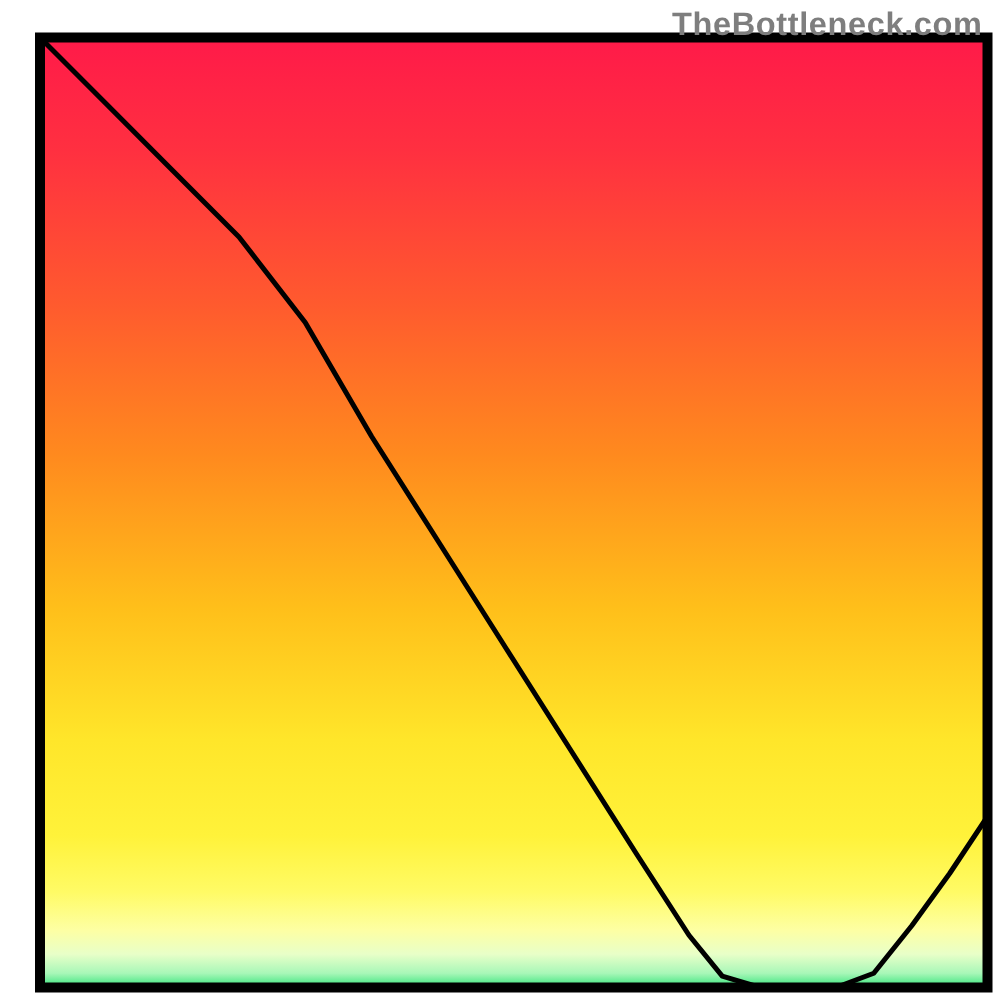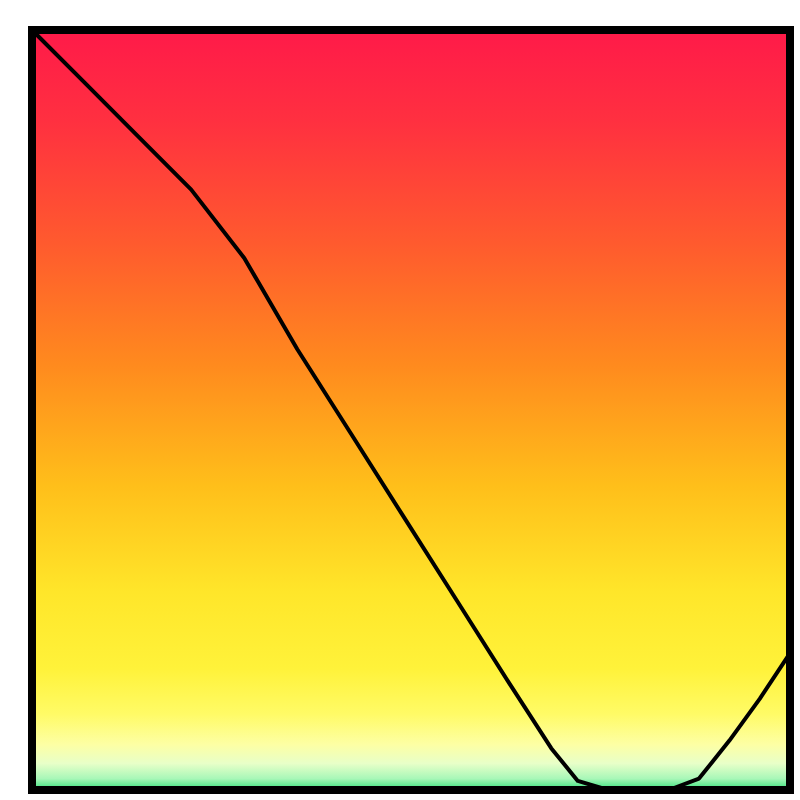--- a/index.html
+++ b/index.html
@@ -47,20 +47,21 @@
     font-weight: 700;
     letter-spacing: 1px;
     text-anchor: middle;
     dominant-baseline: middle;
   }
 </style>
 </head>
 <body>
 
 <div class="chart-wrap">
+  <div class="watermark">TheBottleneck.com</div>
 
   <svg id="chart-svg" width="800" height="800" viewBox="0 0 800 800">
     <defs>
       <linearGradient id="bg-grad" x1="0" y1="0" x2="0" y2="1">
           <stop offset="0%" stop-color="#ff1a49"></stop>
           <stop offset="12%" stop-color="#ff3040"></stop>
           <stop offset="28.000000000000004%" stop-color="#ff5a2e"></stop>
           <stop offset="44%" stop-color="#ff8a1e"></stop>
           <stop offset="60%" stop-color="#ffbf1a"></stop>
           <stop offset="74%" stop-color="#ffe62a"></stop>

